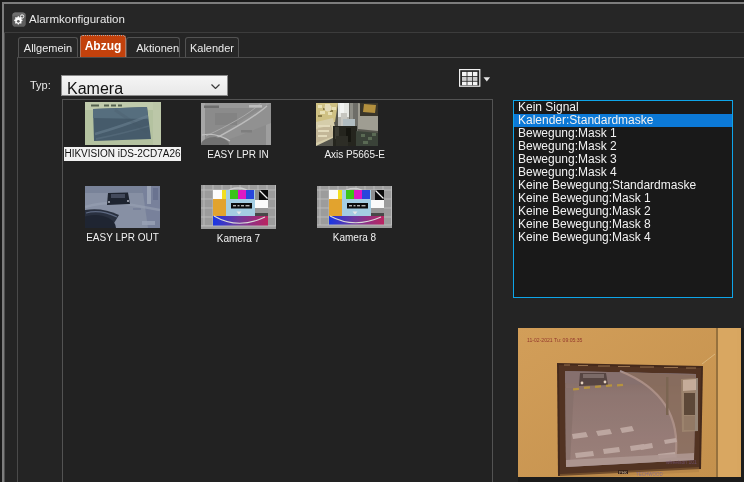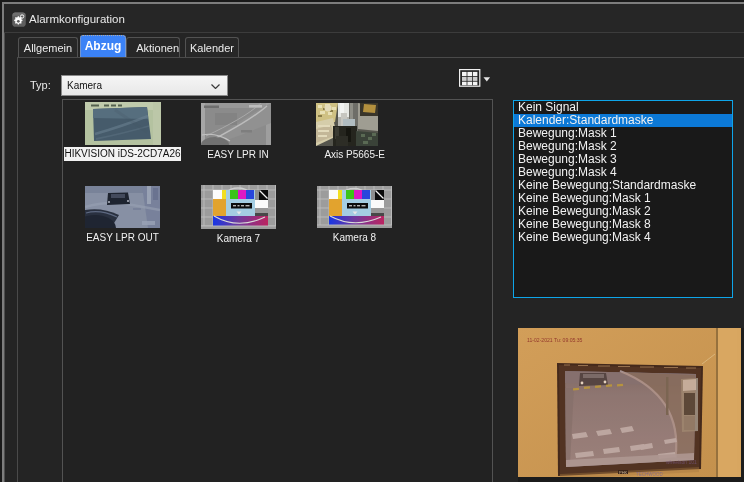--- a/index.html
+++ b/index.html
@@ -30,28 +30,28 @@
       <path d="M6.2 4.6 l1.2 0 .3 1 .9.35.9-.55.9.9-.55.9.35.9 1 .3 0 1.2 -1 .3 -.35.9 .55.9 -.9.9 -.9-.55 -.9.35 -.3 1 -1.2 0 -.3-1 -.9-.35 -.9.55 -.9-.9 .55-.9 -.35-.9 -1-.3 0-1.2 1-.3 .35-.9 -.55-.9 .9-.9 .9.55 .9-.35z"></path>
       <circle cx="6.8" cy="10" r="1.5" fill="#606060"></circle>
       <circle cx="10.8" cy="4.8" r="1.8" fill="none" stroke="#fff" stroke-width="1"></circle>
     </g>
   </svg>
   <div class="abs" style="left:29px;top:13px;color:#e9e9e9;font-size:11.5px;">Alarmkonfiguration</div>
 
   <div class="abs" style="left:18px;top:37px;width:60px;height:21px;background:#272727;border:1px solid #525252;border-bottom:none;border-radius:3px 3px 0 0;color:#ececec;font-size:11px;text-align:center;line-height:20px;">Allgemein</div>
   <div class="abs" style="left:126px;top:37px;width:54px;height:21px;background:#272727;border:1px solid #525252;border-bottom:none;border-radius:3px 3px 0 0;color:#ececec;font-size:11px;text-align:right;line-height:20px;">Aktionen</div>
   <div class="abs" style="left:185px;top:37px;width:54px;height:21px;background:#272727;border:1px solid #525252;border-bottom:none;border-radius:3px 3px 0 0;color:#ececec;font-size:11px;text-align:center;line-height:20px;">Kalender</div>
-  <div class="abs" style="left:80px;top:35px;width:46px;height:23px;background:#3b82f6;border:1px dotted #ababab;border-bottom:none;border-radius:3px 3px 0 0;color:#ffffff;font-size:12px;font-weight:bold;text-align:center;line-height:21px;">Abzug</div>
+  <div class="abs" style="left:80px;top:35px;width:46px;height:23px;background:#c2410c;border:1px dotted #ababab;border-bottom:none;border-radius:3px 3px 0 0;color:#ffffff;font-size:12px;font-weight:bold;text-align:center;line-height:21px;">Abzug</div>
 
   <div class="abs" style="left:17px;top:57px;width:727px;height:1px;background:#4a4a4a;"></div>
   <div class="abs" style="left:17px;top:57px;width:1px;height:425px;background:#4a4a4a;"></div>
 
   <div class="abs" style="left:30px;top:79px;color:#e9e9e9;font-size:11px;">Typ:</div>
   <div class="abs" style="left:61px;top:75px;width:167px;height:21px;background:linear-gradient(#f5f5f5,#e8e8e8);border:1px solid #8a8a8a;">
-    <div class="abs" style="left:5px;top:4px;color:#111;font-size:10px;">Kamera</div>
+    <div class="abs" style="left:5px;top:4px;color:#111;font-size:16px;">Kamera</div>
     <svg class="abs" style="right:7px;top:8px;" width="9" height="5" viewBox="0 0 9 5">
         <path d="M0.5 0.5 L4.5 4.5 L8.5 0.5" fill="none" stroke="#3a3a3a" stroke-width="1.2"></path>
       </svg>
   </div>
 
   <svg class="abs" style="left:459px;top:69px;" width="32" height="19" viewBox="0 0 32 19">
     <rect x="0.6" y="0.6" width="20.2" height="16.6" fill="none" stroke="#f0f0f0" stroke-width="1.2"></rect>
     <g fill="#f4f4f4">
       <rect x="3.0" y="2.9" width="4.6" height="4.1"></rect>
         <rect x="8.4" y="2.9" width="4.6" height="4.1"></rect>

